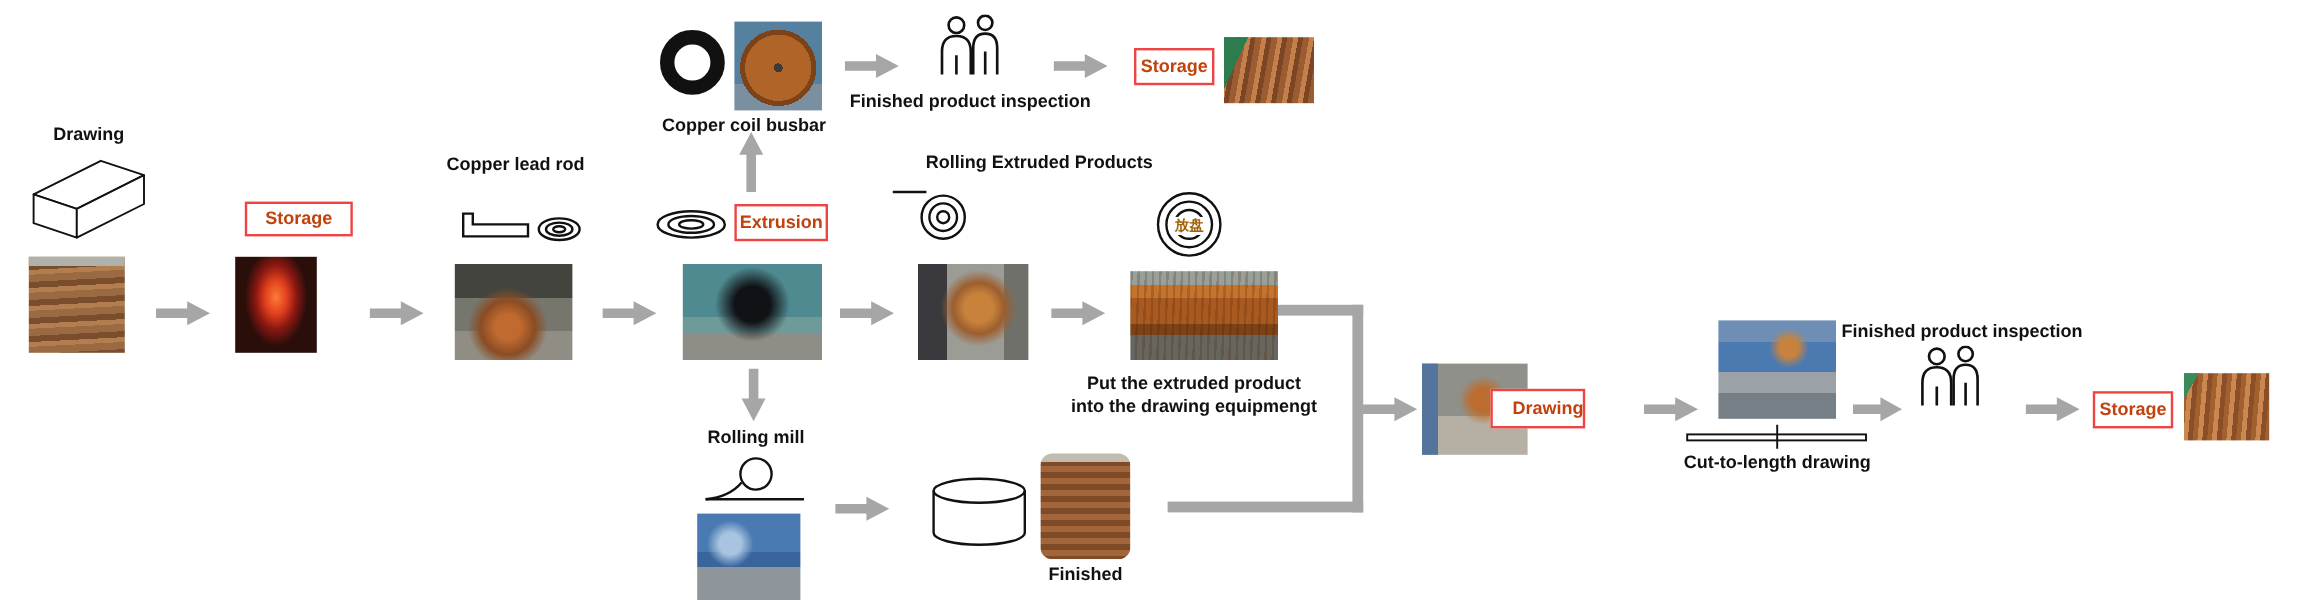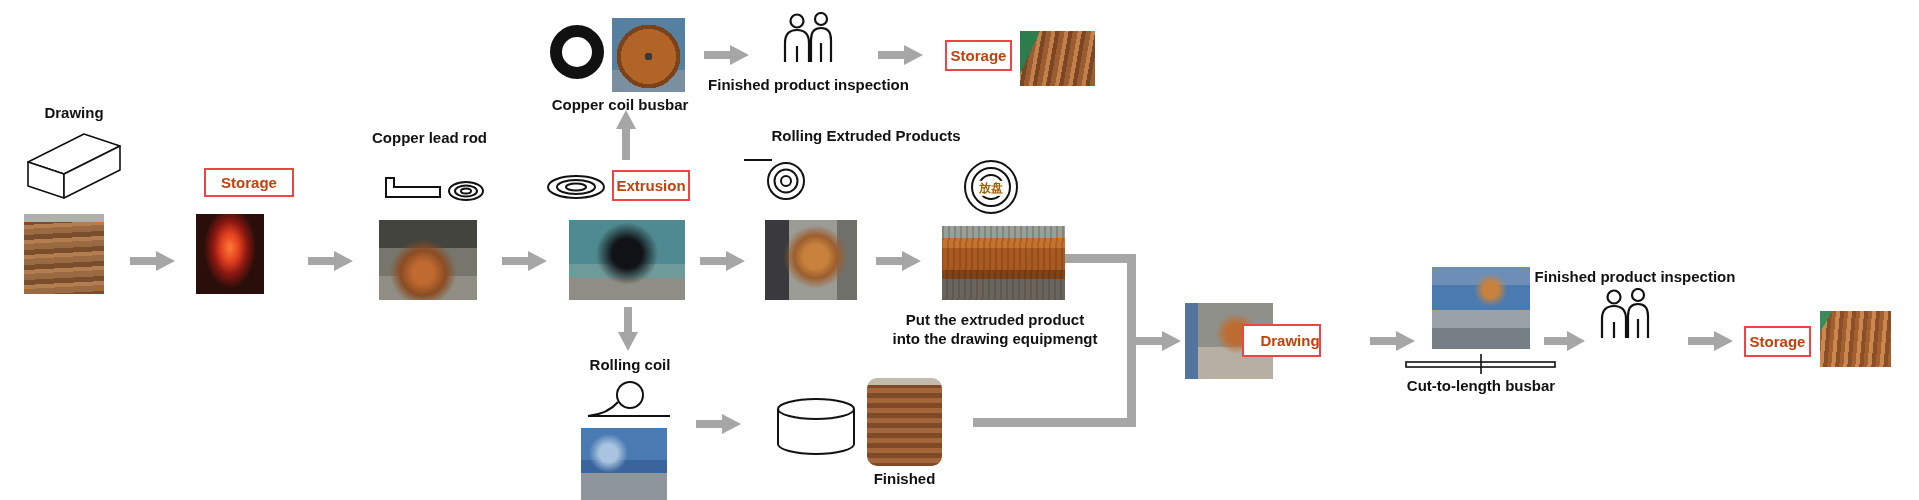--- a/index.html
+++ b/index.html
@@ -203,21 +203,21 @@
 
   <div class="photo ph-cut" style="left:1432px;top:267px;width:98px;height:82px;"></div>
   <div class="icon" style="left:1405px;top:353px;">
     <svg width="152" height="22" viewBox="0 0 152 22">
         <g stroke="#111" stroke-width="1.6" fill="#fff">
       <rect x="1" y="9" width="149" height="5"></rect>
       <line x1="76" y1="1" x2="76" y2="21"></line>
     </g>
       </svg>
   </div>
-  <div class="label" style="left:1390px;top:377px;width:182px;">Cut-to-length busbar</div>
+  <div class="label" style="left:1390px;top:377px;width:182px;">Cut-to-length drawing</div>
 
   <div class="icon" style="left:1544px;top:330px;">
     <svg width="42" height="22">
         <polygon points="0,7 23,7 23,1 41,11 23,21 23,15 0,15" fill="#a6a6a6"></polygon>
       </svg>
   </div>
 
   <div class="label" style="left:1530px;top:268px;width:210px;">Finished product inspection</div>
   <div class="icon" style="left:1594px;top:288px;">
     <svg width="62" height="52" viewBox="0 0 62 52">
@@ -242,21 +242,21 @@
     <span>Storage</span>
   </div>
   <div class="photo ph-storage-right" style="left:1820px;top:311px;width:71px;height:56px;"></div>
 
   <div class="icon" style="left:617px;top:307px;">
     <svg width="22" height="44">
         <polygon points="7,0 15,0 15,25 21,25 11,44 1,25 7,25" fill="#a6a6a6"></polygon>
       </svg>
   </div>
 
-  <div class="label" style="left:585px;top:356px;width:90px;">Rolling coil</div>
+  <div class="label" style="left:585px;top:356px;width:90px;">Rolling mill</div>
   <div class="icon" style="left:586px;top:377px;">
     <svg width="86" height="46" viewBox="0 0 86 46">
         <g fill="none" stroke="#111" stroke-width="2">
       <circle cx="44" cy="18" r="13"></circle>
       <path d="M2 39 H84"></path>
       <path d="M2 39 Q22 37 32 25"></path>
     </g>
       </svg>
   </div>
   <div class="photo ph-rollingmill" style="left:581px;top:428px;width:86px;height:72px;"></div>

